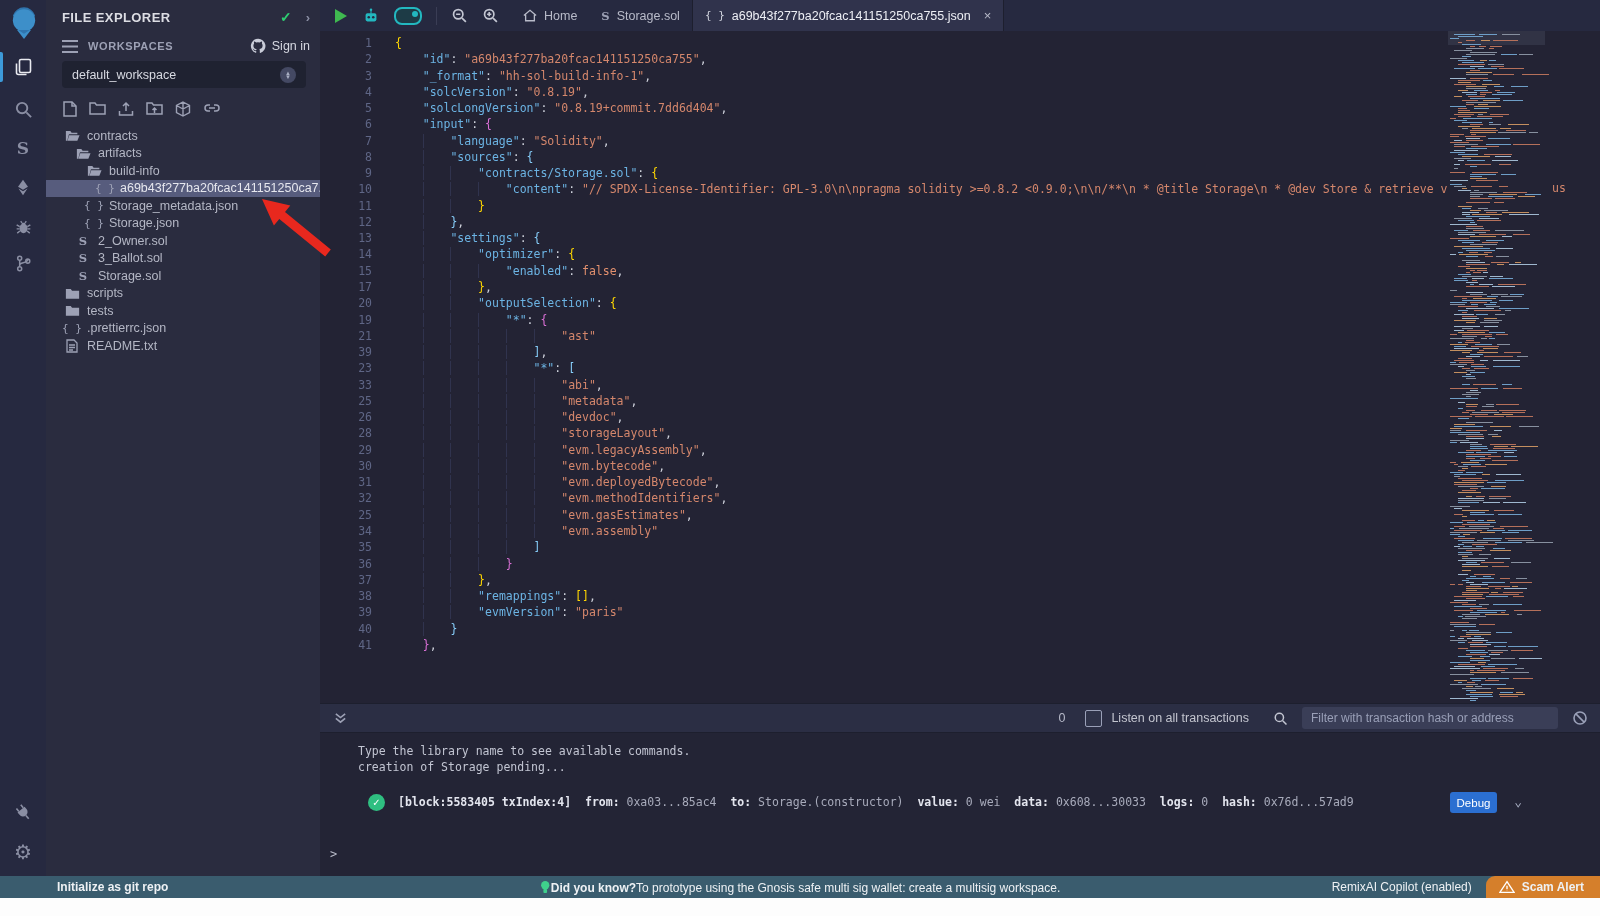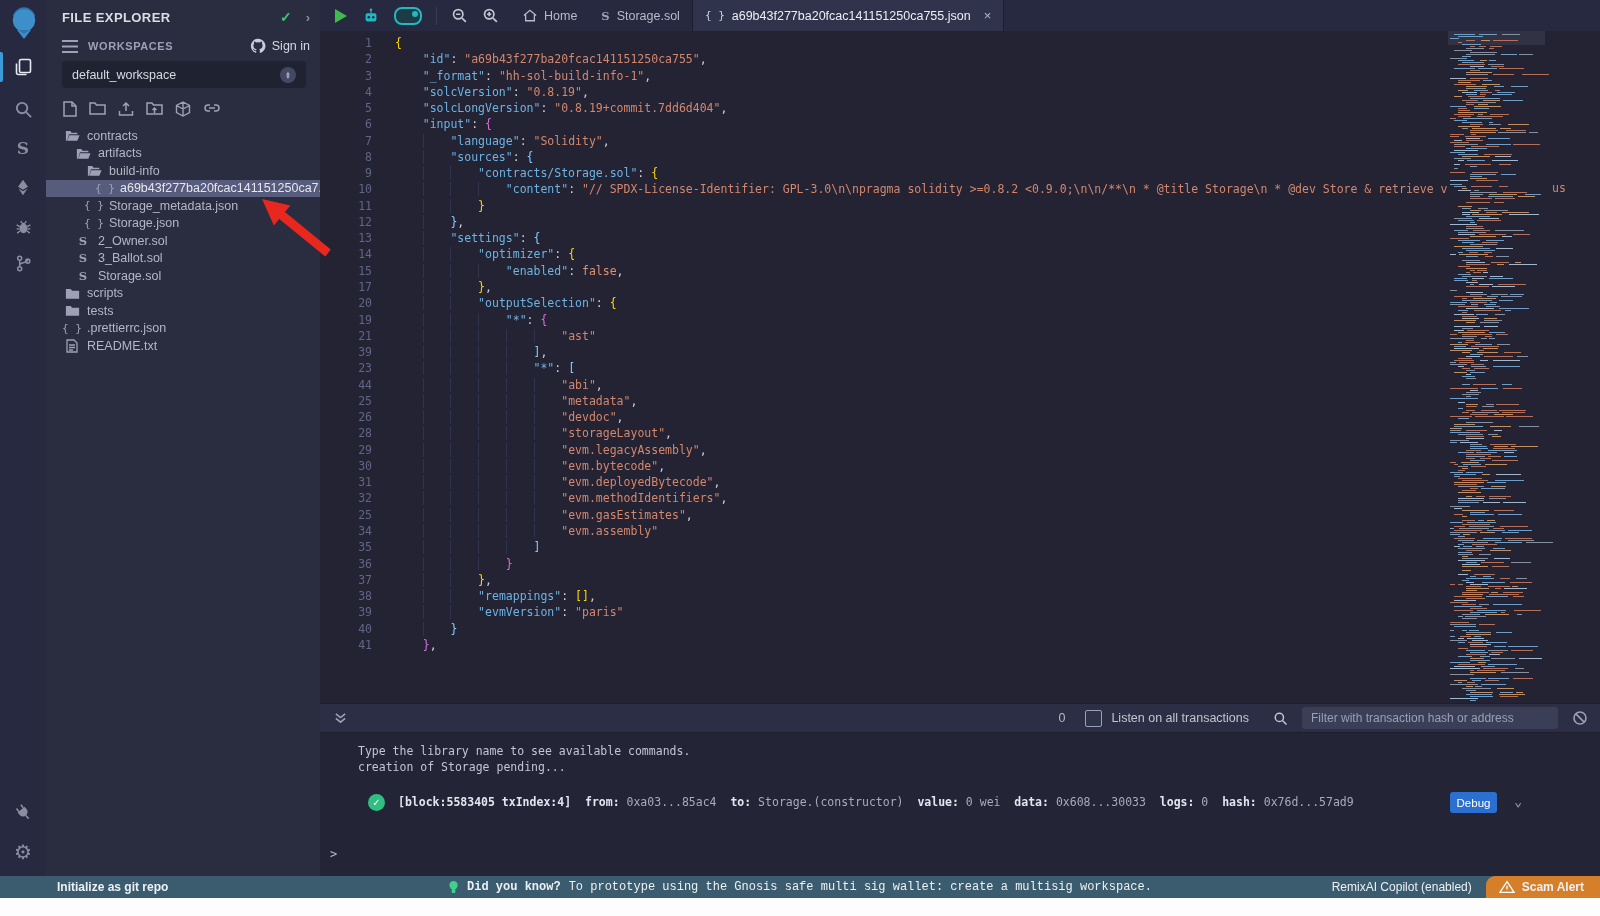--- a/index.html
+++ b/index.html
@@ -76,21 +76,21 @@
   .txcheck{position:absolute;left:48px;top:4px;width:17px;height:17px;border-radius:50%;background:#2fbf81;color:#fff;font-size:10px;display:flex;align-items:center;justify-content:center;font-family:"Liberation Sans",sans-serif;}
   .txtext{position:absolute;left:78px;top:5px;font-size:11.5px;color:#a8abbb;white-space:nowrap;}
   .txtext b{color:#e3e5ee;font-weight:bold;}
   .txtext .blk{color:#e3e5ee;font-weight:bold;}
   .debug-btn{position:absolute;right:103px;top:2px;width:47px;height:21px;background:#2b6fd1;color:#fff;font-size:11.5px;font-family:"Liberation Sans",sans-serif;border:none;border-radius:3px;cursor:pointer;}
   .tx-chev{position:absolute;right:78px;top:4px;color:#aab0c4;font-size:13px;cursor:pointer;}
   .prompt{position:absolute;left:10px;top:114px;font-size:12px;color:#b9bcc9;}
   
   .statusbar{position:absolute;left:0;top:876px;width:1600px;height:22px;background:#3a5c6e;display:flex;align-items:center;font-size:12px;color:#eef1f4;}
   .sb-left{padding-left:57px;font-weight:bold;}
-  .sb-tip{position:absolute;left:50%;transform:translateX(-50%);display:flex;align-items:center;gap:8px;white-space:nowrap;font-family:Liberation Mono, monospace;}
+  .sb-tip{position:absolute;left:50%;transform:translateX(-50%);display:flex;align-items:flex-end;white-space:nowrap;}
   .sb-tip b{font-weight:bold;}
   .sb-right{position:absolute;right:0;top:0;height:22px;display:flex;align-items:center;}
   .copilot{margin-right:14px;}
   .scam{height:22px;display:flex;align-items:center;gap:7px;background:#d57f2b;padding:0 16px 0 13px;border-radius:9px 0 0 0;font-weight:bold;cursor:pointer;}
   .whitestrip{position:absolute;left:0;top:898px;width:1600px;height:18px;background:#fdfdfd;}
   .arrow{position:absolute;left:0;top:0;pointer-events:none;}
 </style>
 </head>
 <body>
 
@@ -369,21 +369,21 @@
           <div class="cl"><span class="ln">12</span><span class="lt"><span class="">    </span><span class="gl">    </span><span class="t-b3">}</span><span class="t-w">,</span></span></div>
           <div class="cl"><span class="ln">13</span><span class="lt"><span class="">    </span><span class="gl">    </span><span class="t-k">"settings"</span><span class="t-w">: </span><span class="t-b3">{</span></span></div>
           <div class="cl"><span class="ln">14</span><span class="lt"><span class="">    </span><span class="gl">    </span><span class="gl">    </span><span class="t-k">"optimizer"</span><span class="t-w">: </span><span class="t-b1">{</span></span></div>
           <div class="cl"><span class="ln">15</span><span class="lt"><span class="">    </span><span class="gl">    </span><span class="gl">    </span><span class="gl">    </span><span class="t-k">"enabled"</span><span class="t-w">: </span><span class="t-f">false</span><span class="t-w">,</span></span></div>
           <div class="cl"><span class="ln">17</span><span class="lt"><span class="">    </span><span class="gl">    </span><span class="gl">    </span><span class="t-b1">}</span><span class="t-w">,</span></span></div>
           <div class="cl"><span class="ln">20</span><span class="lt"><span class="">    </span><span class="gl">    </span><span class="gl">    </span><span class="t-k">"outputSelection"</span><span class="t-w">: </span><span class="t-b1">{</span></span></div>
           <div class="cl"><span class="ln">19</span><span class="lt"><span class="">    </span><span class="gl">    </span><span class="gl">    </span><span class="gl">    </span><span class="t-k">"*"</span><span class="t-w">: </span><span class="t-b2">{</span></span></div>
           <div class="cl"><span class="ln">21</span><span class="lt"><span class="">    </span><span class="gl">    </span><span class="gl">    </span><span class="gl">    </span><span class="gl">    </span><span class="gl">    </span><span class="t-s">"ast"</span></span></div>
           <div class="cl"><span class="ln">39</span><span class="lt"><span class="">    </span><span class="gl">    </span><span class="gl">    </span><span class="gl">    </span><span class="gl">    </span><span class="t-b3">]</span><span class="t-w">,</span></span></div>
           <div class="cl"><span class="ln">23</span><span class="lt"><span class="">    </span><span class="gl">    </span><span class="gl">    </span><span class="gl">    </span><span class="gl">    </span><span class="t-k">"*"</span><span class="t-w">: </span><span class="t-b3">[</span></span></div>
-          <div class="cl"><span class="ln">44</span><span class="lt"><span class="">    </span><span class="gl">    </span><span class="gl">    </span><span class="gl">    </span><span class="gl">    </span><span class="gl">    </span><span class="t-s">"abi"</span><span class="t-w">,</span></span></div>
+          <div class="cl"><span class="ln">33</span><span class="lt"><span class="">    </span><span class="gl">    </span><span class="gl">    </span><span class="gl">    </span><span class="gl">    </span><span class="gl">    </span><span class="t-s">"abi"</span><span class="t-w">,</span></span></div>
           <div class="cl"><span class="ln">25</span><span class="lt"><span class="">    </span><span class="gl">    </span><span class="gl">    </span><span class="gl">    </span><span class="gl">    </span><span class="gl">    </span><span class="t-s">"metadata"</span><span class="t-w">,</span></span></div>
           <div class="cl"><span class="ln">26</span><span class="lt"><span class="">    </span><span class="gl">    </span><span class="gl">    </span><span class="gl">    </span><span class="gl">    </span><span class="gl">    </span><span class="t-s">"devdoc"</span><span class="t-w">,</span></span></div>
           <div class="cl"><span class="ln">28</span><span class="lt"><span class="">    </span><span class="gl">    </span><span class="gl">    </span><span class="gl">    </span><span class="gl">    </span><span class="gl">    </span><span class="t-s">"storageLayout"</span><span class="t-w">,</span></span></div>
           <div class="cl"><span class="ln">29</span><span class="lt"><span class="">    </span><span class="gl">    </span><span class="gl">    </span><span class="gl">    </span><span class="gl">    </span><span class="gl">    </span><span class="t-s">"evm.legacyAssembly"</span><span class="t-w">,</span></span></div>
           <div class="cl"><span class="ln">30</span><span class="lt"><span class="">    </span><span class="gl">    </span><span class="gl">    </span><span class="gl">    </span><span class="gl">    </span><span class="gl">    </span><span class="t-s">"evm.bytecode"</span><span class="t-w">,</span></span></div>
           <div class="cl"><span class="ln">31</span><span class="lt"><span class="">    </span><span class="gl">    </span><span class="gl">    </span><span class="gl">    </span><span class="gl">    </span><span class="gl">    </span><span class="t-s">"evm.deployedBytecode"</span><span class="t-w">,</span></span></div>
           <div class="cl"><span class="ln">32</span><span class="lt"><span class="">    </span><span class="gl">    </span><span class="gl">    </span><span class="gl">    </span><span class="gl">    </span><span class="gl">    </span><span class="t-s">"evm.methodIdentifiers"</span><span class="t-w">,</span></span></div>
           <div class="cl"><span class="ln">25</span><span class="lt"><span class="">    </span><span class="gl">    </span><span class="gl">    </span><span class="gl">    </span><span class="gl">    </span><span class="gl">    </span><span class="t-s">"evm.gasEstimates"</span><span class="t-w">,</span></span></div>
           <div class="cl"><span class="ln">34</span><span class="lt"><span class="">    </span><span class="gl">    </span><span class="gl">    </span><span class="gl">    </span><span class="gl">    </span><span class="gl">    </span><span class="t-s">"evm.assembly"</span></span></div>
           <div class="cl"><span class="ln">35</span><span class="lt"><span class="">    </span><span class="gl">    </span><span class="gl">    </span><span class="gl">    </span><span class="gl">    </span><span class="t-b3">]</span></span></div>

